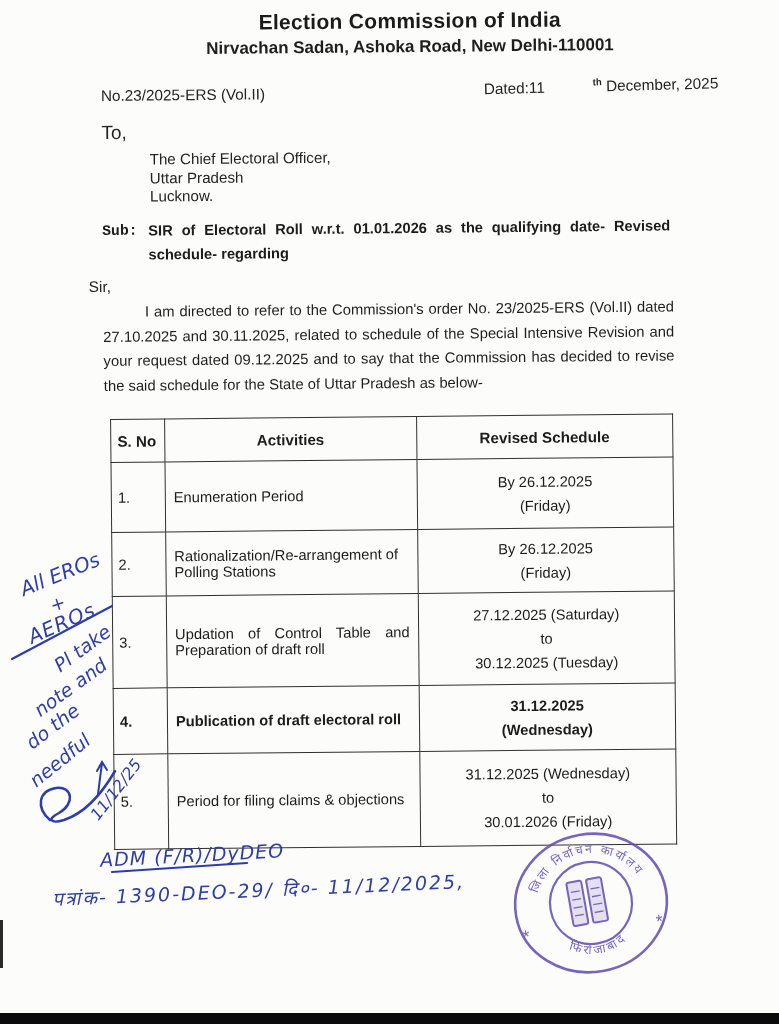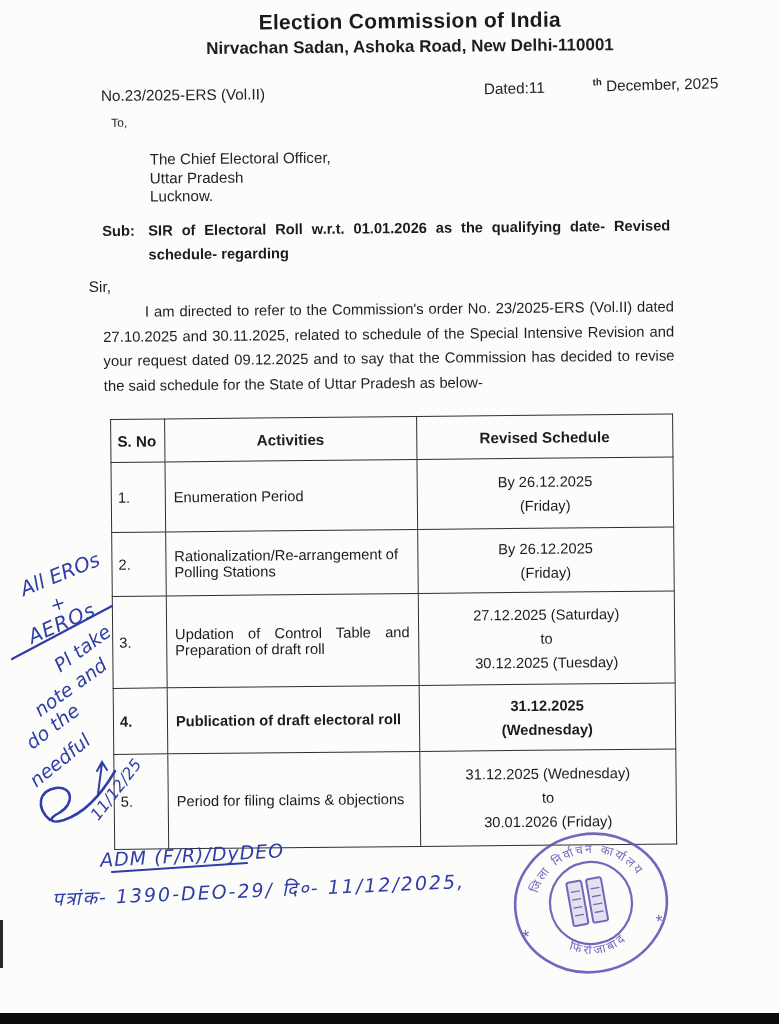--- a/index.html
+++ b/index.html
@@ -13,26 +13,26 @@
   .org-title{position:absolute;top:9px;left:0;right:0;text-align:center;
     font-size:21px;font-weight:bold;letter-spacing:.3px;color:#1b1b1b;}
   .org-addr{position:absolute;top:37px;left:0;right:0;text-align:center;
     font-size:17px;font-weight:bold;color:#1e1e1e;}
 
   .meta{position:absolute;top:84px;left:104px;right:106px;display:flex;
     justify-content:space-between;font-size:15.3px;}
   .dated{transform:rotate(-0.9deg);margin-top:-6px;}
   .dated sup{font-size:9.5px;font-weight:bold;margin-left:48px;}
 
-  .to{position:absolute;top:113px;left:104px;font-size:12px;margin-left:10px;}
+  .to{position:absolute;top:119px;left:104px;font-size:19px;}
   .addr{position:absolute;top:148px;left:152px;font-size:15.2px;line-height:18.6px;}
 
   .sub{position:absolute;top:217px;left:104px;width:568px;display:flex;gap:13px;
     font-weight:bold;font-size:14.7px;line-height:23.5px;color:#1c1c1c;}
-  .sub-label{width:33px;flex:none;}
+  .sub-label{width:33px;flex:none;font-family:Liberation Mono, monospace;}
   .sub-lines{flex:1;}
   .jline{text-align:justify;text-align-last:justify;}
   .jline.last{text-align-last:left;}
 
   .sir{position:absolute;top:275px;left:90px;font-size:15.3px;}
 
   .para{position:absolute;top:297px;left:104px;width:571px;font-size:14.8px;
     line-height:24.7px;color:#1f1f1f;}
   .para .jline.first{padding-left:42px;}
 

